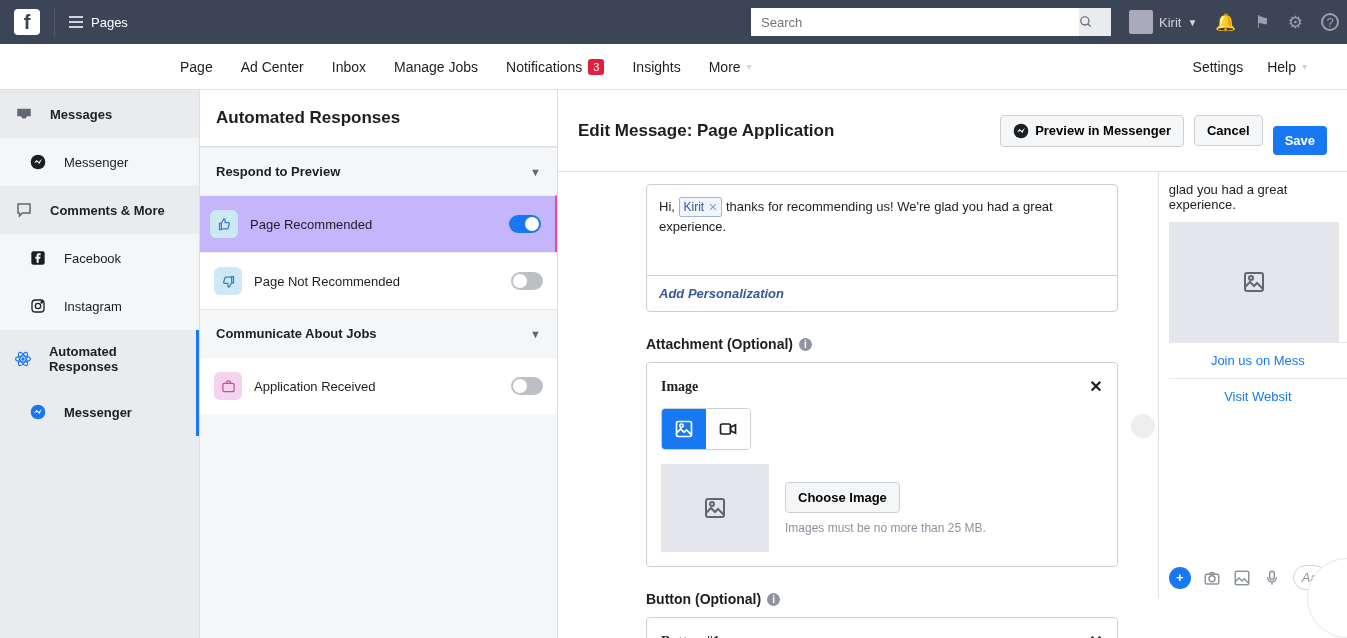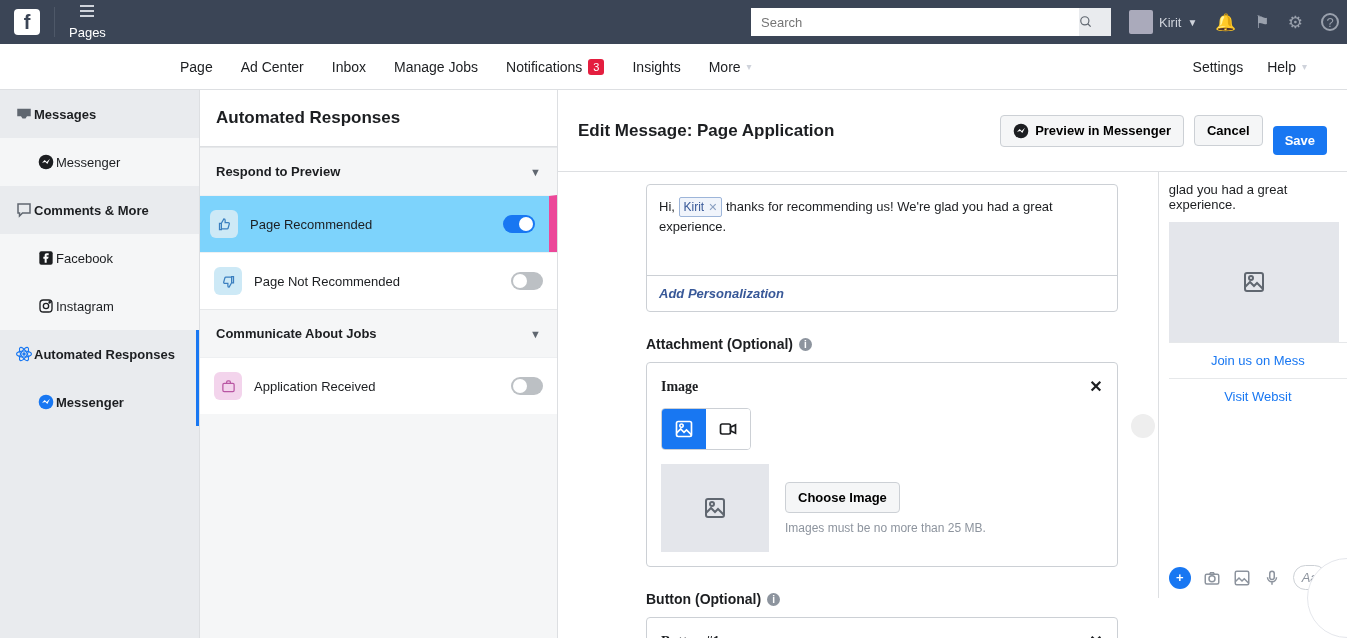--- a/index.html
+++ b/index.html
@@ -3,21 +3,21 @@
 <meta charset="utf-8">
 <style>
 * { box-sizing: border-box; margin: 0; padding: 0; }
 body { font-family: Helvetica, Arial, sans-serif; font-size: 13px; color: #1c1e21; background: #fff; overflow: hidden; }
 
 
 .topbar { height: 44px; background: #3b4556; display: flex; align-items: center; padding: 0 8px; }
 .fb-logo { width: 26px; height: 26px; background: #fff; border-radius: 4px; display:flex; align-items:center; justify-content:center; margin: 0 8px 0 6px; }
 .fb-f { color:#3b4556; font-weight:bold; font-size:20px; font-family: Arial; }
 .vsep { width:1px; height:30px; background:#4e5868; margin: 0 6px; }
-.pages-link { display:flex; align-items:center; color:#fff; gap:8px; padding: 0 8px; cursor:pointer;flex-direction:column; }
+.pages-link { display:flex; align-items:center; color:#fff; gap:8px; padding: 0 8px; cursor:pointer; }
 .ham { display:inline-flex; flex-direction:column; gap:3px; }
 .ham span { display:block; width:14px; height:2px; background:#cfd3db; }
 .top-spacer { flex: 1; }
 .searchbox { display:flex; width: 360px; height: 28px; }
 .searchbox input { flex:1; border:none; padding: 0 10px; font-size:13px; border-radius:0; background:#fff; }
 .searchbox button { width:32px; border:none; background:#e9ebee; cursor:pointer; }
 .user-area { display:flex; align-items:center; gap:6px; color:#cfd3db; margin-left: 18px; cursor:pointer; }
 .avatar { width:24px; height:24px; background:#aab; border-radius:2px; display:inline-block; }
 .chev-down { font-size:10px; color:#cfd3db; }
 .topicons { display:flex; gap:18px; align-items:center; margin-left: 18px; color:#9aa1ad; }
@@ -27,35 +27,35 @@
 .pagenav { height: 46px; border-bottom: 1px solid #dddfe2; display:flex; align-items:center; padding: 0 0 0 180px; gap: 28px; font-size:14px; }
 .pagenav a { color:#1c1e21; text-decoration:none; cursor:pointer; display:flex; align-items:center; gap:6px; }
 .badge { background:#e41e3f; color:#fff; font-size:11px; padding:0 5px; border-radius:3px; height:16px; line-height:16px; }
 .pagenav .right { margin-left:auto; display:flex; gap:24px; padding-right: 40px; }
 
 
 .cols { display:flex; height: calc(100vh - 90px); }
 
 
 .sidebar { width: 200px; border-right:1px solid #dddfe2; background:#f5f6f7; }
-.side-item { display:flex; align-items:center; gap:0; padding: 14px 14px; font-size:13px; color:#1c1e21; cursor:pointer; }
+.side-item { display:flex; align-items:center; gap:16px; padding: 14px 14px; font-size:13px; color:#1c1e21; cursor:pointer; }
 .side-item.l0 { font-weight:600; background:#e9ebee; }
-.side-item.l1 { padding-left: 36px; font-weight:500;text-align:center; }
+.side-item.l1 { padding-left: 28px; font-weight:500;text-align:center; }
 .side-item.active-sec { background:#e9ebee; font-weight:600; border-right: 3px solid #1877f2; }
 .side-item.sub-active { background:#e9ebee; font-weight:600; border-right:3px solid #1877f2; }
 .side-icon { width:20px; height:20px; display:inline-flex; align-items:center; justify-content:center; color:#606770; }
 .sidebar-fill { flex:1; background:#e9ebee; height:100%; }
 
 
 .midcol { width: 358px; border-right:1px solid #dddfe2; background:#f5f6f7; display:flex; flex-direction:column; }
 .mid-header { padding: 18px 16px; font-size:17px; font-weight:bold; background:#fff; border-bottom:1px solid #dddfe2; }
 .mid-section { padding: 16px 16px; font-size:13px; font-weight:600; color:#1c1e21; display:flex; align-items:center; justify-content:space-between; background:#f5f6f7; cursor:pointer; border-top:1px solid #e6e8ea;}
 .mid-section:first-of-type { border-top:none; }
 .ar-item { display:flex; align-items:center; gap:12px; padding: 14px 14px; background:#fff; cursor:pointer; border-top:1px solid #eef0f2; }
-.ar-item.selected { background:#7dd3fc; border-right:8px solid #ec4899;padding-left:10px; }
+.ar-item.selected { background:#c4b5fd; border-right:2px solid #ec4899;padding-left:10px; }
 .ar-badge { width:28px; height:28px; border-radius:6px; display:inline-flex; align-items:center; justify-content:center; font-size:14px; }
 .ar-badge.pos { background:#cde9f6; color:#3a7fbf; }
 .ar-badge.neg { background:#cde9f6; color:#3a7fbf; }
 .ar-badge.job { background:#f3d4ec; color:#b956a3; }
 .ar-label { flex:1; font-size:13px; font-weight:500; }
 .toggle { width:32px; height:18px; border-radius:9px; background:#bcc0c4; position:relative; }
 .toggle .knob { width:14px; height:14px; background:#fff; border-radius:50%; position:absolute; top:2px; left:2px; transition:left .1s; }
 .toggle.on { background:#1877f2; }
 .toggle.on .knob { left:16px; }
 .chev { font-size:11px; color:#606770; }

